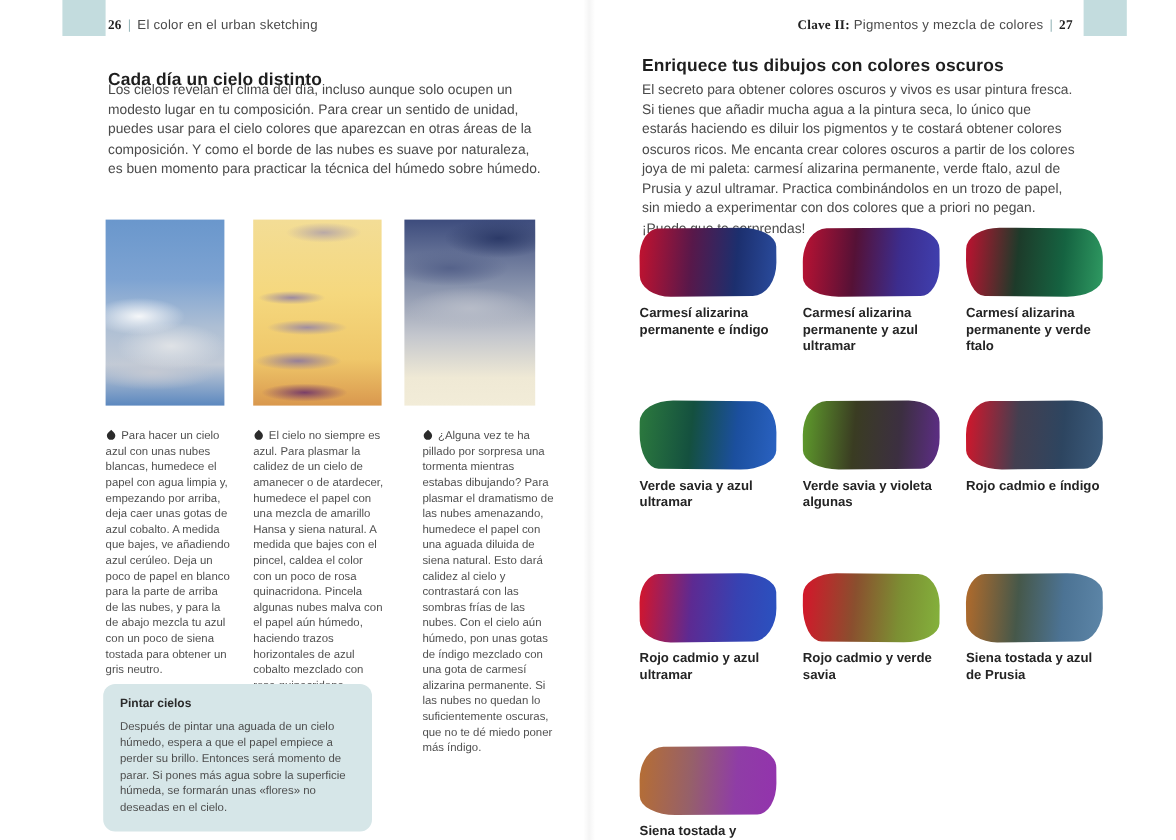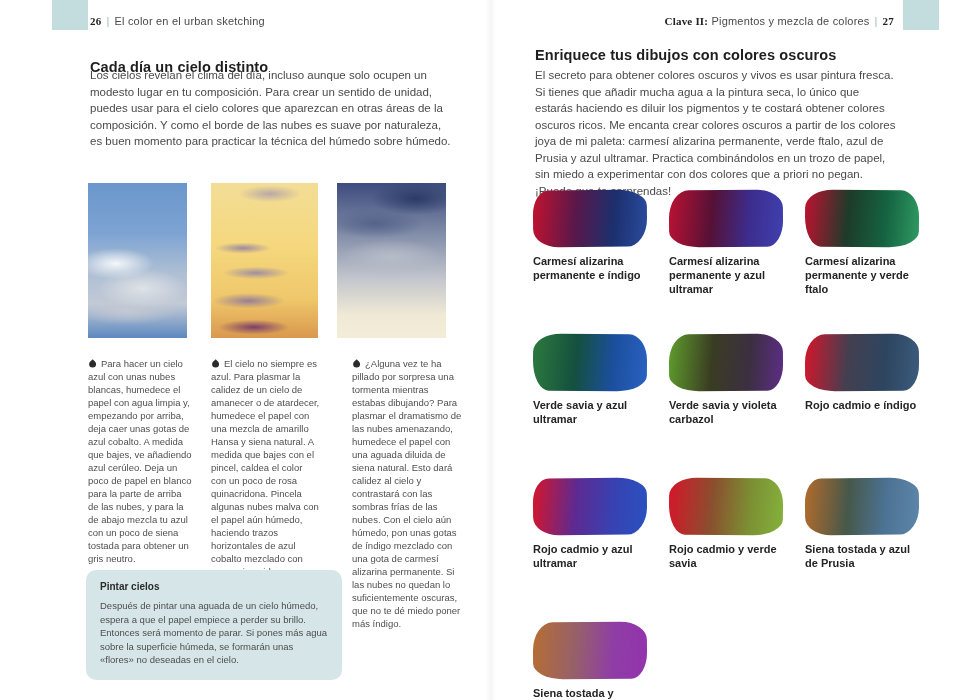--- a/index.html
+++ b/index.html
@@ -39,21 +39,21 @@
 
   
   .caption { position:absolute; top:357px; font-size:9.5px; line-height:13px; color:#4f4f4f; }
   .cap-0 { left:88px;  width:106px; }
   .cap-1 { left:211px; width:109px; }
   .cap-2 { left:352px; width:112px; }
   .cap-icon { display:inline-block; width:9px; height:9px; margin-right:4px; vertical-align:-1px; }
   .cap-icon svg { display:block; width:9px; height:9px; fill:#2b2b2b; }
 
   
-  .tipbox { position:absolute; left:86px; top:570px; width:256px; border-radius:10px;
+  .tipbox { position:absolute; left:86px; top:570px; width:224px; border-radius:10px;
     padding:11px 14px 13px 14px; }
   .tip-title { font-size:10px; font-weight:bold; color:#2a2a2a; margin-bottom:7px; }
   .tip-body  { font-size:9.5px; line-height:13.5px; color:#4d4d4d; }
 
   
   .swatch-grid { position:absolute; left:533px; top:190px; width:368px;
     display:grid; grid-template-columns:repeat(3,116px); column-gap:10px; row-gap:0;gap:20px; }
   .swatch-cell { height:124px; }
   .swatch-blob { width:114px; height:57px; }
   .shape-a { border-radius:16px 30px 20px 26px / 24px 16px 28px 18px; transform:rotate(-0.6deg); }
@@ -121,21 +121,21 @@
       <div class="swatch-cell">
         <div class="swatch-blob shape-b" style="background: linear-gradient(95deg, rgb(192, 17, 48) 0%, rgb(29, 59, 42) 38%, rgb(21, 99, 65) 70%, rgb(47, 154, 98) 100%);"></div>
         <div class="swatch-label">Carmesí alizarina permanente y verde ftalo</div>
       </div>
       <div class="swatch-cell">
         <div class="swatch-blob shape-b" style="background: linear-gradient(95deg, rgb(44, 122, 62) 0%, rgb(20, 80, 63) 38%, rgb(27, 79, 158) 70%, rgb(42, 98, 194) 100%);"></div>
         <div class="swatch-label">Verde savia y azul ultramar</div>
       </div>
       <div class="swatch-cell">
         <div class="swatch-blob shape-c" style="background: linear-gradient(95deg, rgb(95, 157, 44) 0%, rgb(58, 60, 34) 38%, rgb(60, 47, 65) 70%, rgb(94, 45, 136) 100%);"></div>
-        <div class="swatch-label">Verde savia y violeta carbazol</div>
+        <div class="swatch-label">Verde savia y violeta algunas</div>
       </div>
       <div class="swatch-cell">
         <div class="swatch-blob shape-c" style="background: linear-gradient(95deg, rgb(214, 21, 42) 0%, rgb(67, 63, 80) 38%, rgb(45, 69, 96) 70%, rgb(60, 92, 125) 100%);"></div>
         <div class="swatch-label">Rojo cadmio e índigo</div>
       </div>
       <div class="swatch-cell">
         <div class="swatch-blob shape-a" style="background: linear-gradient(95deg, rgb(214, 21, 42) 0%, rgb(93, 42, 146) 38%, rgb(55, 66, 178) 70%, rgb(42, 82, 192) 100%);"></div>
         <div class="swatch-label">Rojo cadmio y azul ultramar</div>
       </div>
       <div class="swatch-cell">

